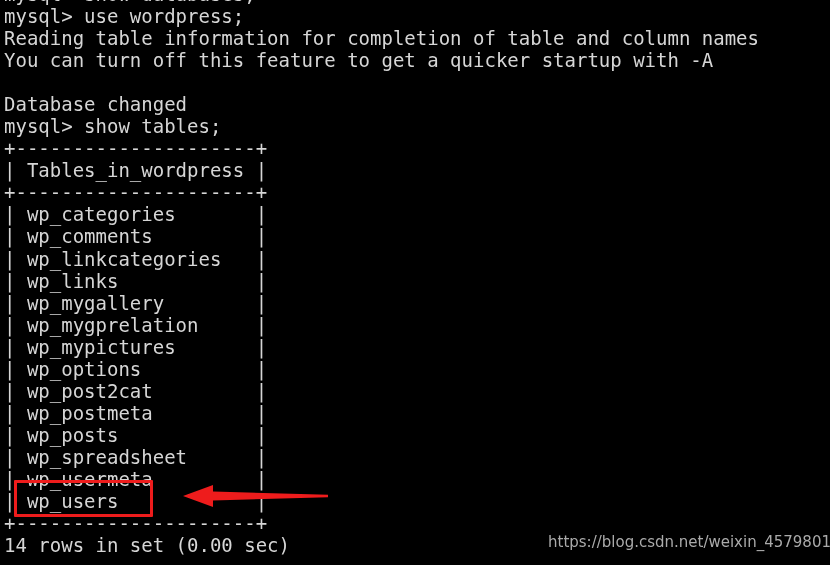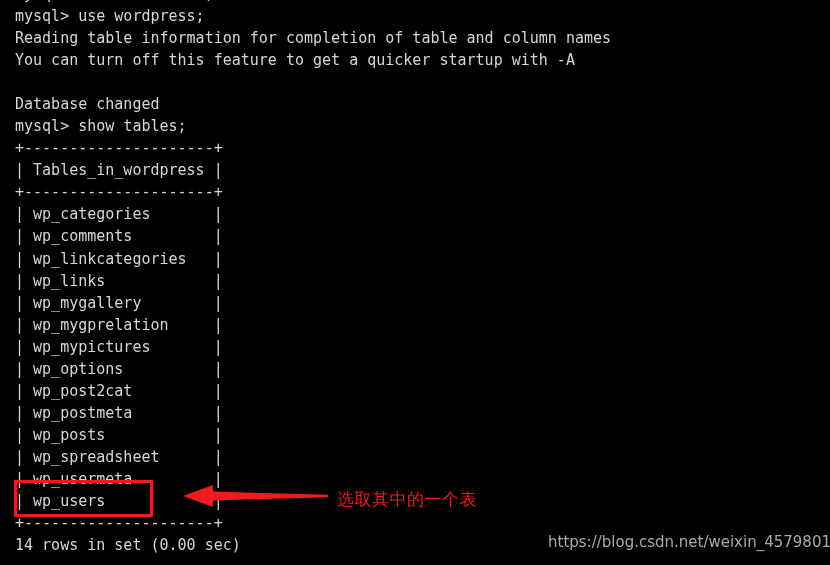--- a/index.html
+++ b/index.html
@@ -22,25 +22,25 @@
     background: #000000;
     overflow: hidden;
   }
 
   
   #console {
     position: absolute;
     left: 0;
     top: 0;
     width: 744px;
-    padding-left: 15px;
+    padding-left: 4px;
     margin: 0;
     color: #d6d6d6;
     font-family: "DejaVu Sans Mono", "Liberation Mono", monospace;
-    font-size: 15px;
+    font-size: 19px;
     line-height: 22.05px;
     letter-spacing: 0px;
     white-space: pre;
     font-weight: 400;
     -webkit-font-smoothing: none;
   }
 
   .line {
     display: block;
     height: 22.05px;
@@ -117,17 +117,16 @@
 <div id="terminal">
 
   <pre id="console"><span class="line clipped-top"><span>mysql&gt; show databases;</span></span><span class="line">mysql&gt; use wordpress;</span><span class="line">Reading table information for completion of table and column names</span><span class="line">You can turn off this feature to get a quicker startup with -A</span><span class="line"></span><span class="line">Database changed</span><span class="line">mysql&gt; show tables;</span><span class="line">+---------------------+</span><span class="line">| Tables_in_wordpress |</span><span class="line">+---------------------+</span><span class="line">| wp_categories       |</span><span class="line">| wp_comments         |</span><span class="line">| wp_linkcategories   |</span><span class="line">| wp_links            |</span><span class="line">| wp_mygallery        |</span><span class="line">| wp_mygprelation     |</span><span class="line">| wp_mypictures       |</span><span class="line">| wp_options          |</span><span class="line">| wp_post2cat         |</span><span class="line">| wp_postmeta         |</span><span class="line">| wp_posts            |</span><span class="line">| wp_spreadsheet      |</span><span class="line">| wp_usermeta         |</span><span class="line">| wp_users            |</span><span class="line">+---------------------+</span><span class="line">14 rows in set (0.00 sec)</span></pre>
 
   <div id="highlight-box"></div>
 
   <svg id="annotation-arrow" viewBox="0 0 145 32" width="145" height="32" xmlns="http://www.w3.org/2000/svg">
     <polygon points="0,16 30,5 30,11.5 145,14.8 145,17.2 30,20.5 30,27" fill="#ee1c1c"></polygon>
   </svg>
 
-  <div id="annotation-text">选取其中的一个表</div>
 
   <div id="watermark">https://blog.csdn.net/weixin_45798017</div>
 
 </div>
 
 </body></html>

